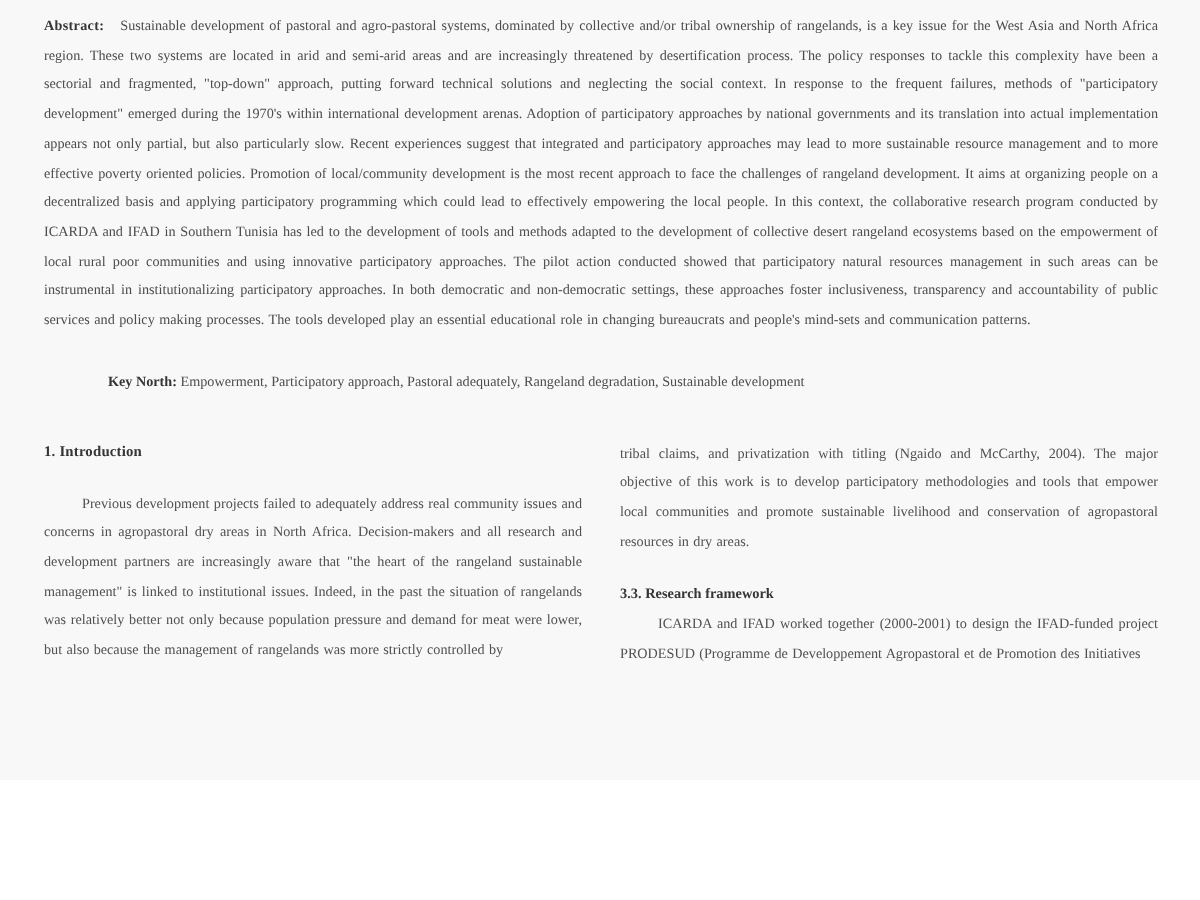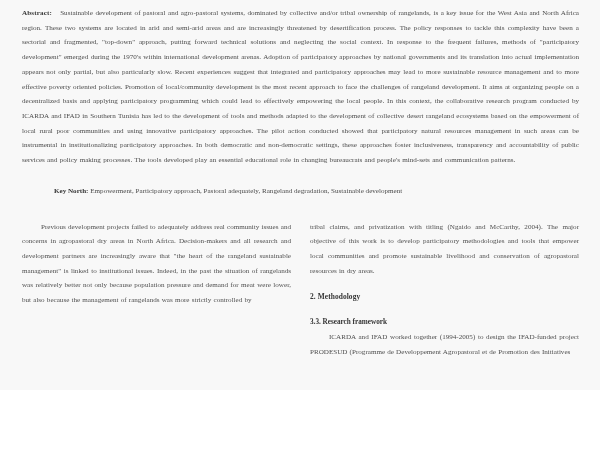--- a/index.html
+++ b/index.html
@@ -116,26 +116,26 @@
       <span class="abstract-label">Abstract:</span><span>Sustainable development of pastoral and agro-pastoral systems, dominated by collective and/or tribal ownership of rangelands, is a key issue for the West Asia and North Africa region. These two systems are located in arid and semi-arid areas and are increasingly threatened by desertification process. The policy responses to tackle this complexity have been a sectorial and fragmented, "top-down" approach, putting forward technical solutions and neglecting the social context. In response to the frequent failures, methods of "participatory development" emerged during the 1970's within international development arenas. Adoption of participatory approaches by national governments and its translation into actual implementation appears not only partial, but also particularly slow. Recent experiences suggest that integrated and participatory approaches may lead to more sustainable resource management and to more effective poverty oriented policies. Promotion of local/community development is the most recent approach to face the challenges of rangeland development. It aims at organizing people on a decentralized basis and applying participatory programming which could lead to effectively empowering the local people. In this context, the collaborative research program conducted by ICARDA and IFAD in Southern Tunisia has led to the development of tools and methods adapted to the development of collective desert rangeland ecosystems based on the empowerment of local rural poor communities and using innovative participatory approaches. The pilot action conducted showed that participatory natural resources management in such areas can be instrumental in institutionalizing participatory approaches. In both democratic and non-democratic settings, these approaches foster inclusiveness, transparency and accountability of public services and policy making processes. The tools developed play an essential educational role in changing bureaucrats and people's mind-sets and communication patterns.</span>
     </p>
 
     <p class="keywords-block">
       <span class="keywords-label">Key North:</span><span>Empowerment, Participatory approach, Pastoral adequately, Rangeland degradation, Sustainable development</span>
     </p>
 
     <div class="columns">
 
       <div class="column">
+        <h2 class="section-head">1. Introduction</h2>
         <p class="body-par indent">Previous development projects failed to adequately address real community issues and concerns in agropastoral dry areas in North Africa. Decision-makers and all research and development partners are increasingly aware that "the heart of the rangeland sustainable management" is linked to institutional issues. Indeed, in the past the situation of rangelands was relatively better not only because population pressure and demand for meat were lower, but also because the management of rangelands was more strictly controlled by</p>
       </div>
 
       <div class="column">
         <p class="body-par">tribal claims, and privatization with titling (Ngaido and McCarthy, 2004). The major objective of this work is to develop participatory methodologies and tools that empower local communities and promote sustainable livelihood and conservation of agropastoral resources in dry areas.</p>
         <div class="spacer-sm"></div>
-        <h2 class="section-head">2. Methodology</h2>
         <h3 class="subsection-head">3.3. Research framework</h3>
-        <p class="body-par indent">ICARDA and IFAD worked together (1994-2005) to design the IFAD-funded project PRODESUD (Programme de Developpement Agropastoral et de Promotion des Initiatives</p>
+        <p class="body-par indent">ICARDA and IFAD worked together (2000-2001) to design the IFAD-funded project PRODESUD (Programme de Developpement Agropastoral et de Promotion des Initiatives</p>
       </div>
 
     </div>
   </div>
 </div>
 
 </body></html>

